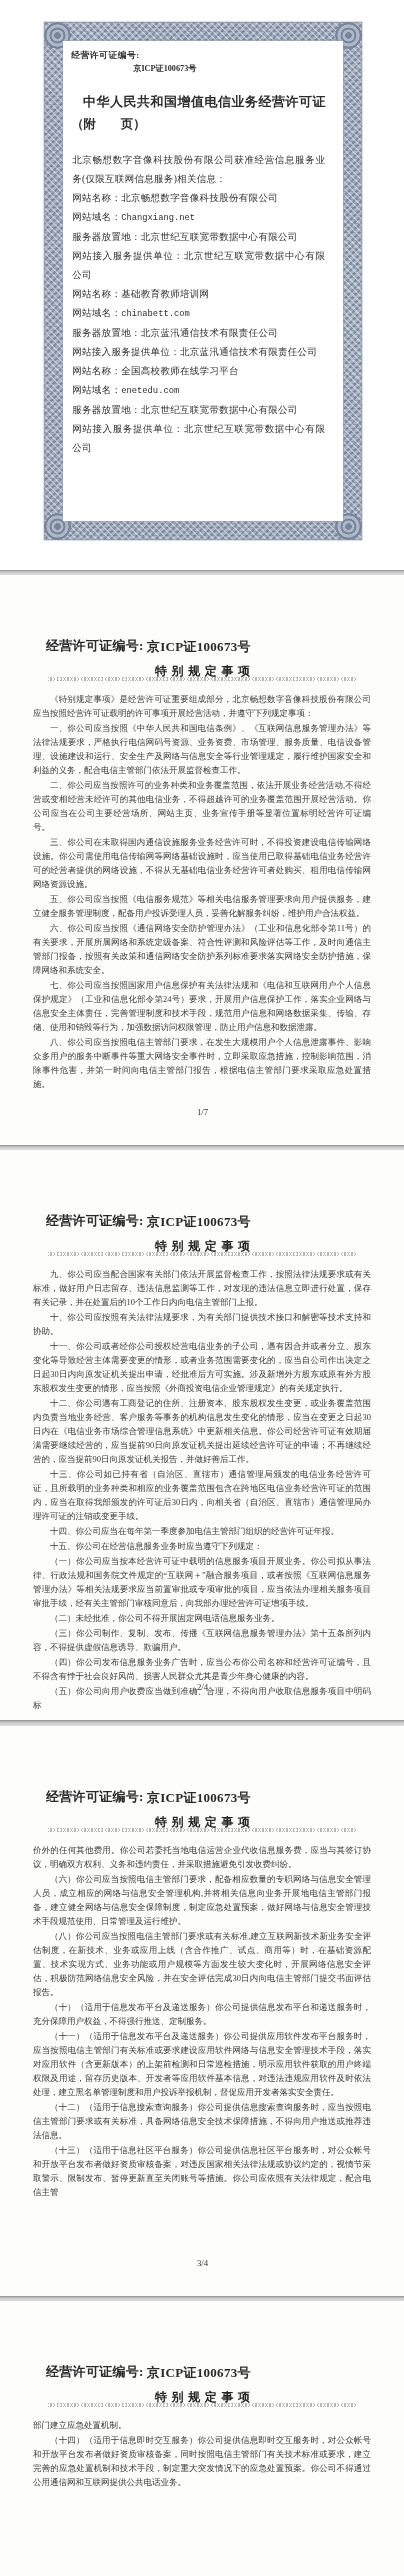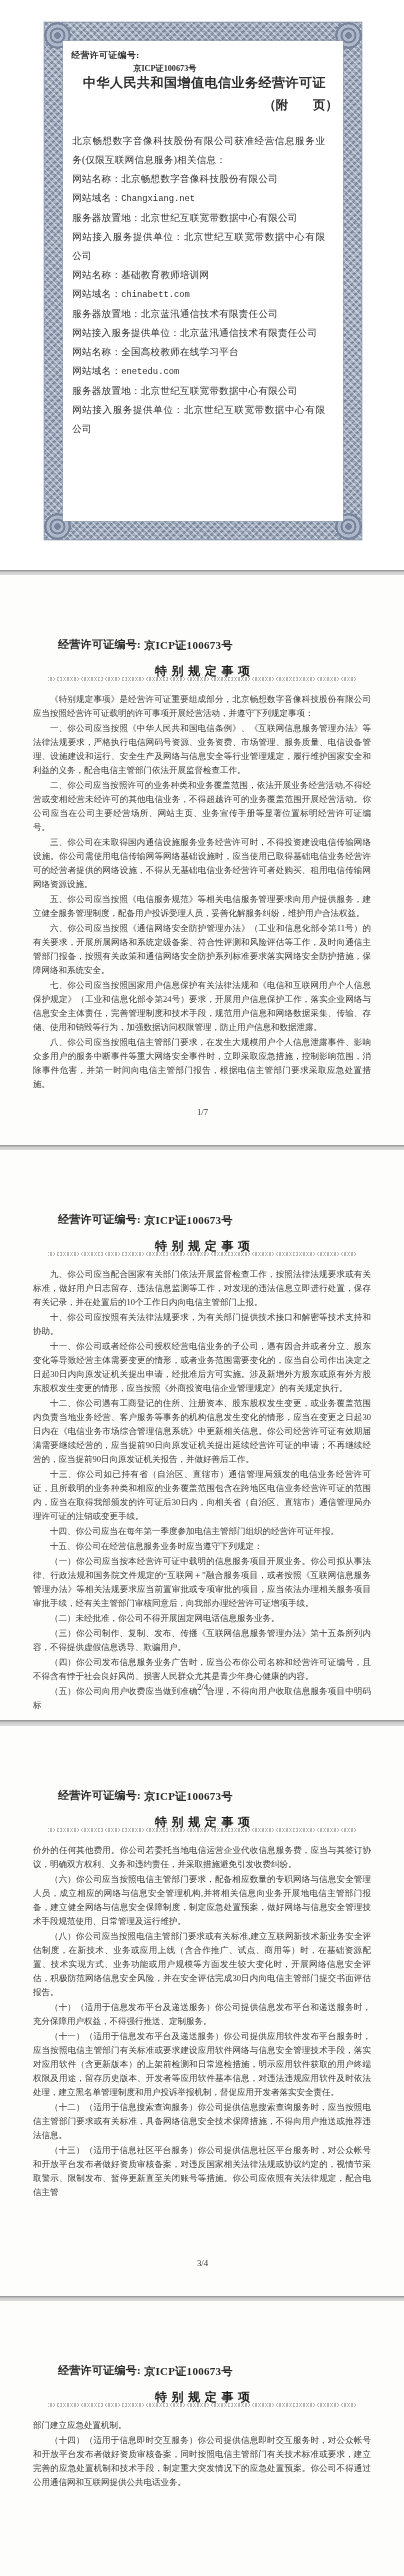--- a/index.html
+++ b/index.html
@@ -19,29 +19,29 @@
     box-shadow:0 0 0 0.5px #8d99ad inset, 0 0 0 0.5px #b9c1ce;}
   .corner{position:absolute;width:29px;height:29px;
     background:radial-gradient(circle at 50% 50%, #77849b 0 3.1px, #aeb8c8 3.6px 5.7px, #77849b 6.2px 7.7px, #aeb8c8 8.2px 10.8px, #77849b 11.3px 13px, transparent 13.4px);}
   .corner.tl{left:-1px;top:-1px}.corner.tr{right:-1px;top:-1px}
   .corner.bl{left:-1px;bottom:-1px}.corner.br{right:-1px;bottom:-1px}
   .frame-inner{position:absolute;left:19px;top:19px;right:19px;bottom:19px;background:#fff;
     box-shadow:0 0 0 0.5px #95a0b2;}
   .cert-content{position:absolute;left:8.2px;top:9.3px;right:5.2px;}
   .cert-lic-label{font-size:8.8px;font-weight:bold;letter-spacing:0.5px;}
   .cert-lic-number{margin:1.5px 0 0 62px;font-size:8.2px;font-weight:600;}
-  .cert-title{margin-top:0;text-align:center;font-size:13px;font-weight:bold;letter-spacing:0.5px;}
-  .cert-subtitle{margin-top:4.6px;text-align:right;font-size:12.4px;font-weight:bold;}
+  .cert-title{margin-top:19px;text-align:center;font-size:13px;font-weight:bold;letter-spacing:0.5px;}
+  .cert-subtitle{margin-top:4.6px;text-align:left;font-size:12.4px;font-weight:bold;}
   .cert-body{margin:18.5px 0 0 1px;width:253px;font-size:9.5px;line-height:19px;letter-spacing:0.3px;text-align:justify;}
   .cert-intro{margin-bottom:0;}
   .entry-row{}
   .entry-value.mono{font-family:"Liberation Mono","DejaVu Sans Mono",monospace;font-size:8.8px;letter-spacing:0;}
 
   
-  .tp-header{position:absolute;top:62px;left:58px;font-size:11px;font-weight:bold;letter-spacing:0.3px;color:#2a2a2a;}
+  .tp-header{position:absolute;top:62px;left:46px;font-size:13px;font-weight:bold;letter-spacing:0.3px;color:#2a2a2a;}
   .tp-header .num{font-weight:600;position:relative;top:1px;margin-left:3.1px;}
   .tp-title{position:absolute;top:88px;left:0;width:100%;text-align:center;
     font-size:12px;font-weight:bold;letter-spacing:4.6px;text-indent:4.6px;color:#222;}
   .tp-zigzag{position:absolute;top:102px;left:48px;width:309px;height:4.1px;opacity:.75;
     background:
       repeating-linear-gradient(115deg,#9b9b9b 0 0.8px,transparent 0.8px 3.1px),
       repeating-linear-gradient(65deg,#a6a6a6 0 0.8px,transparent 0.8px 3.1px);}
   .tp-body{position:absolute;top:116px;left:32px;width:340px;font-size:8.5px;line-height:14px;
     text-align:justify;color:#383838;}
   .tp-body p{margin:1px;text-indent:2em;}

